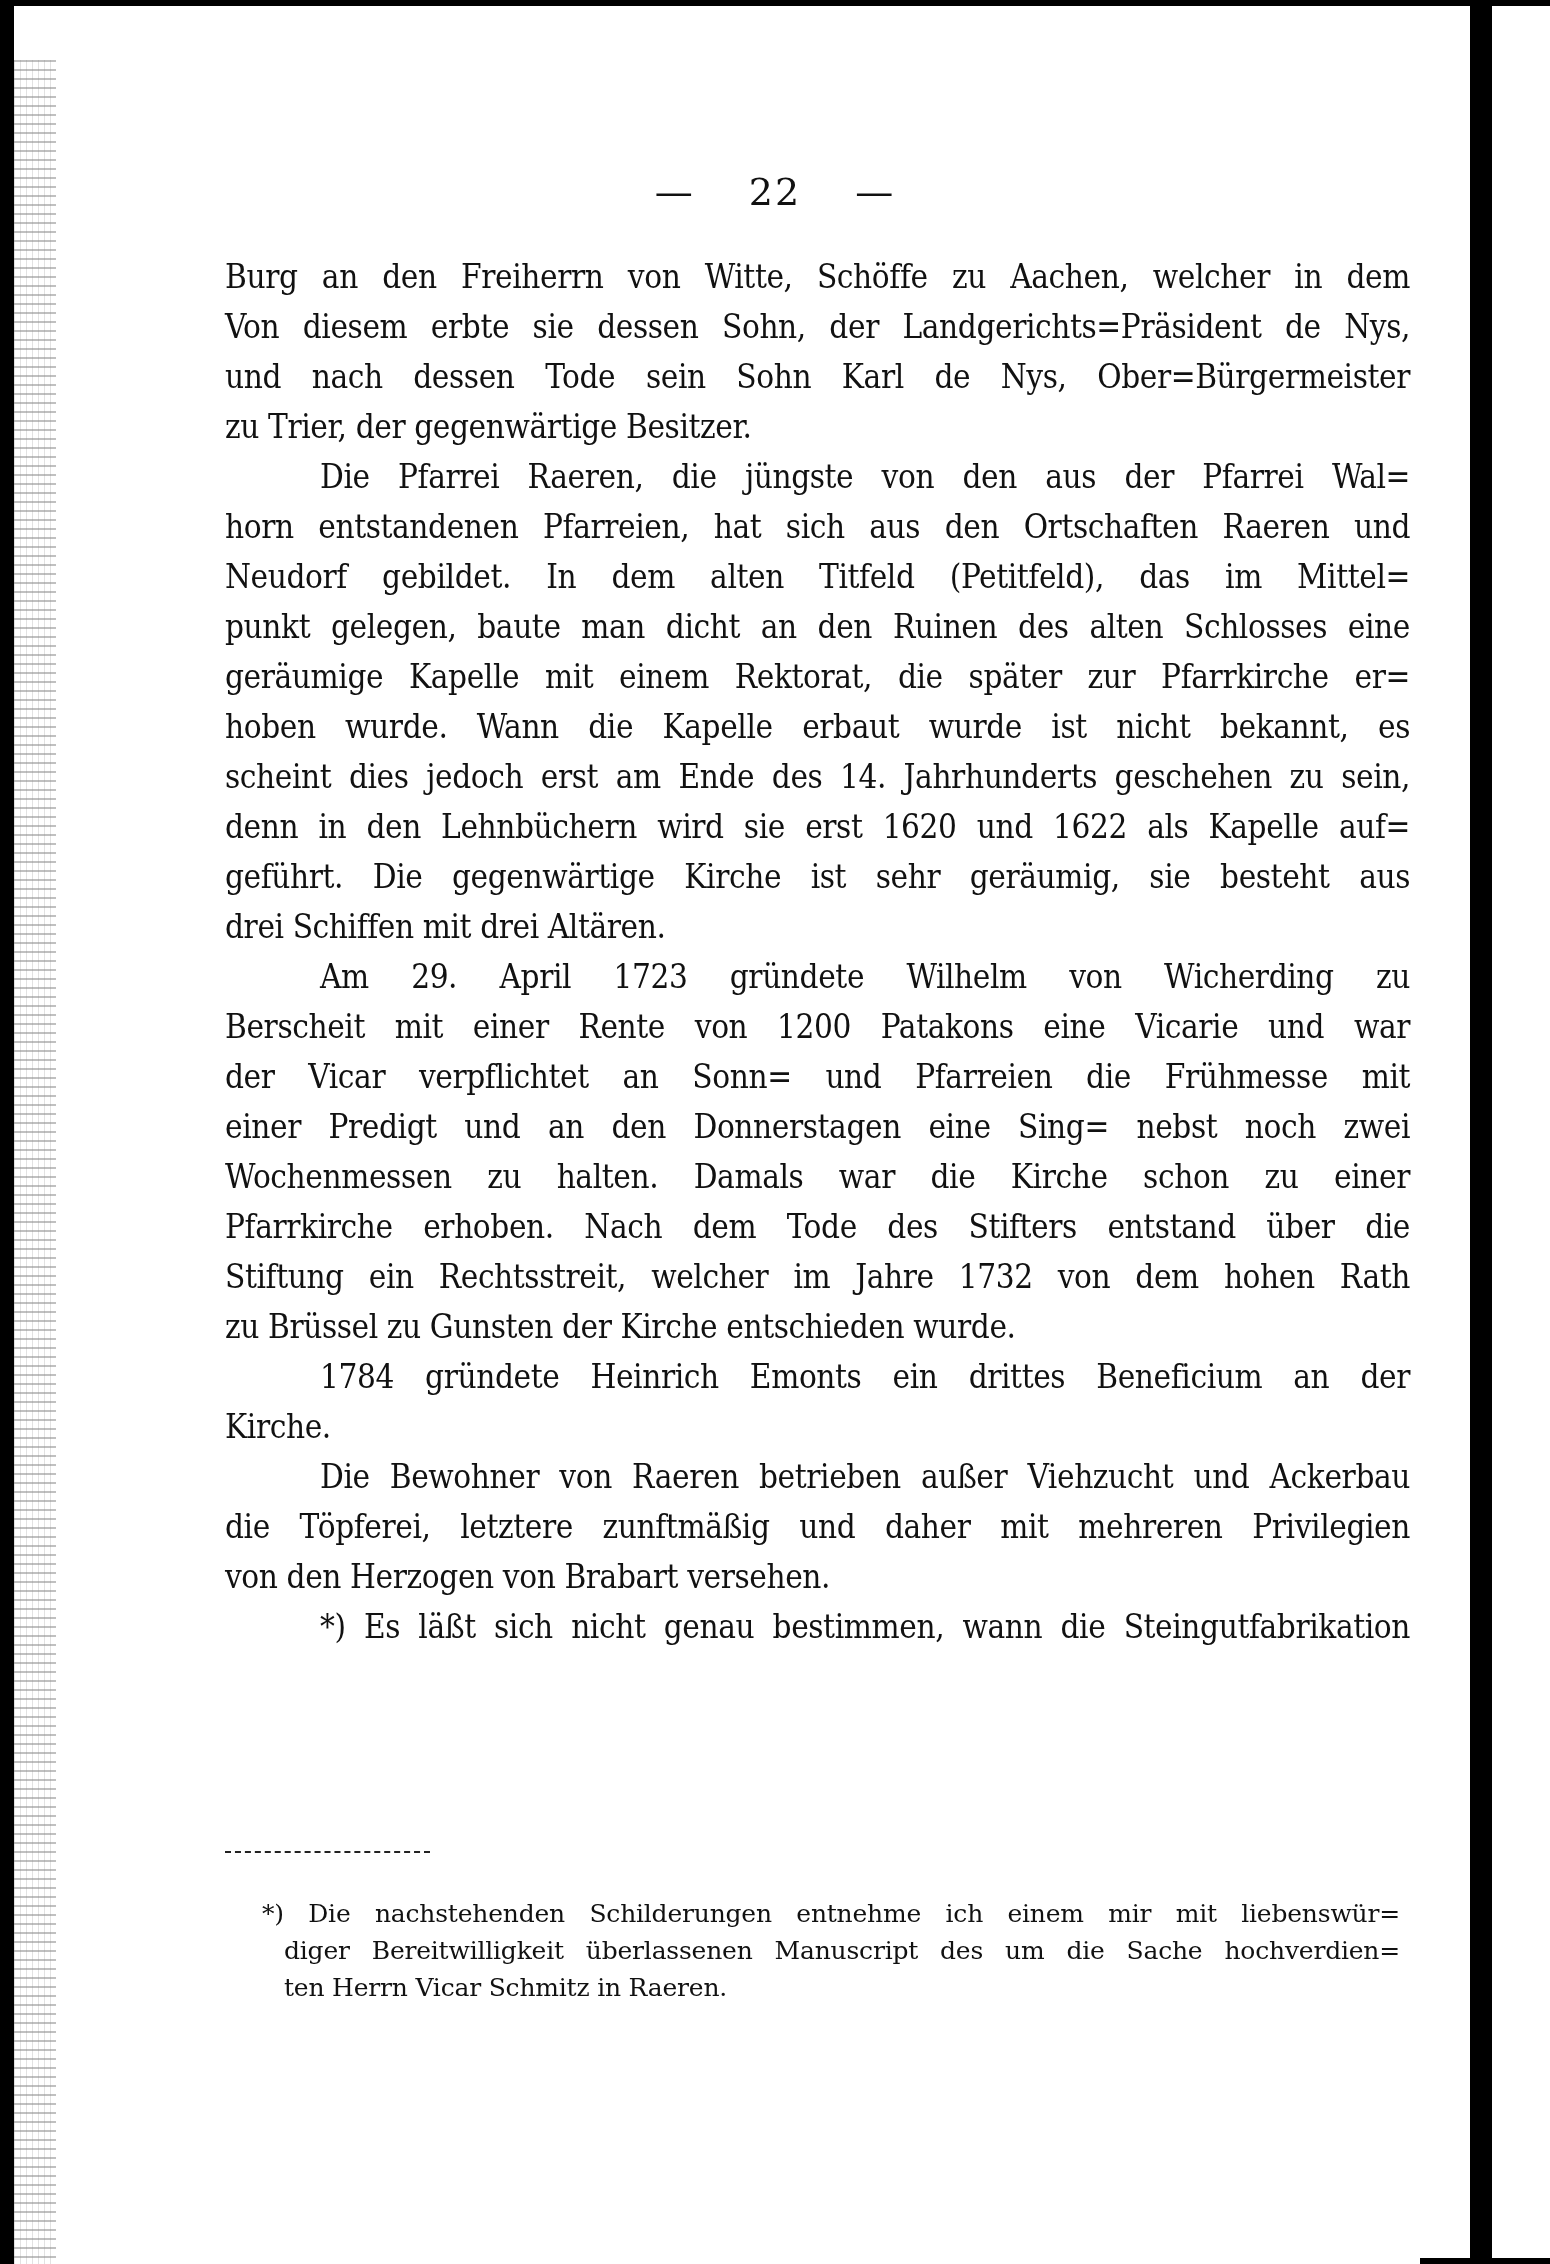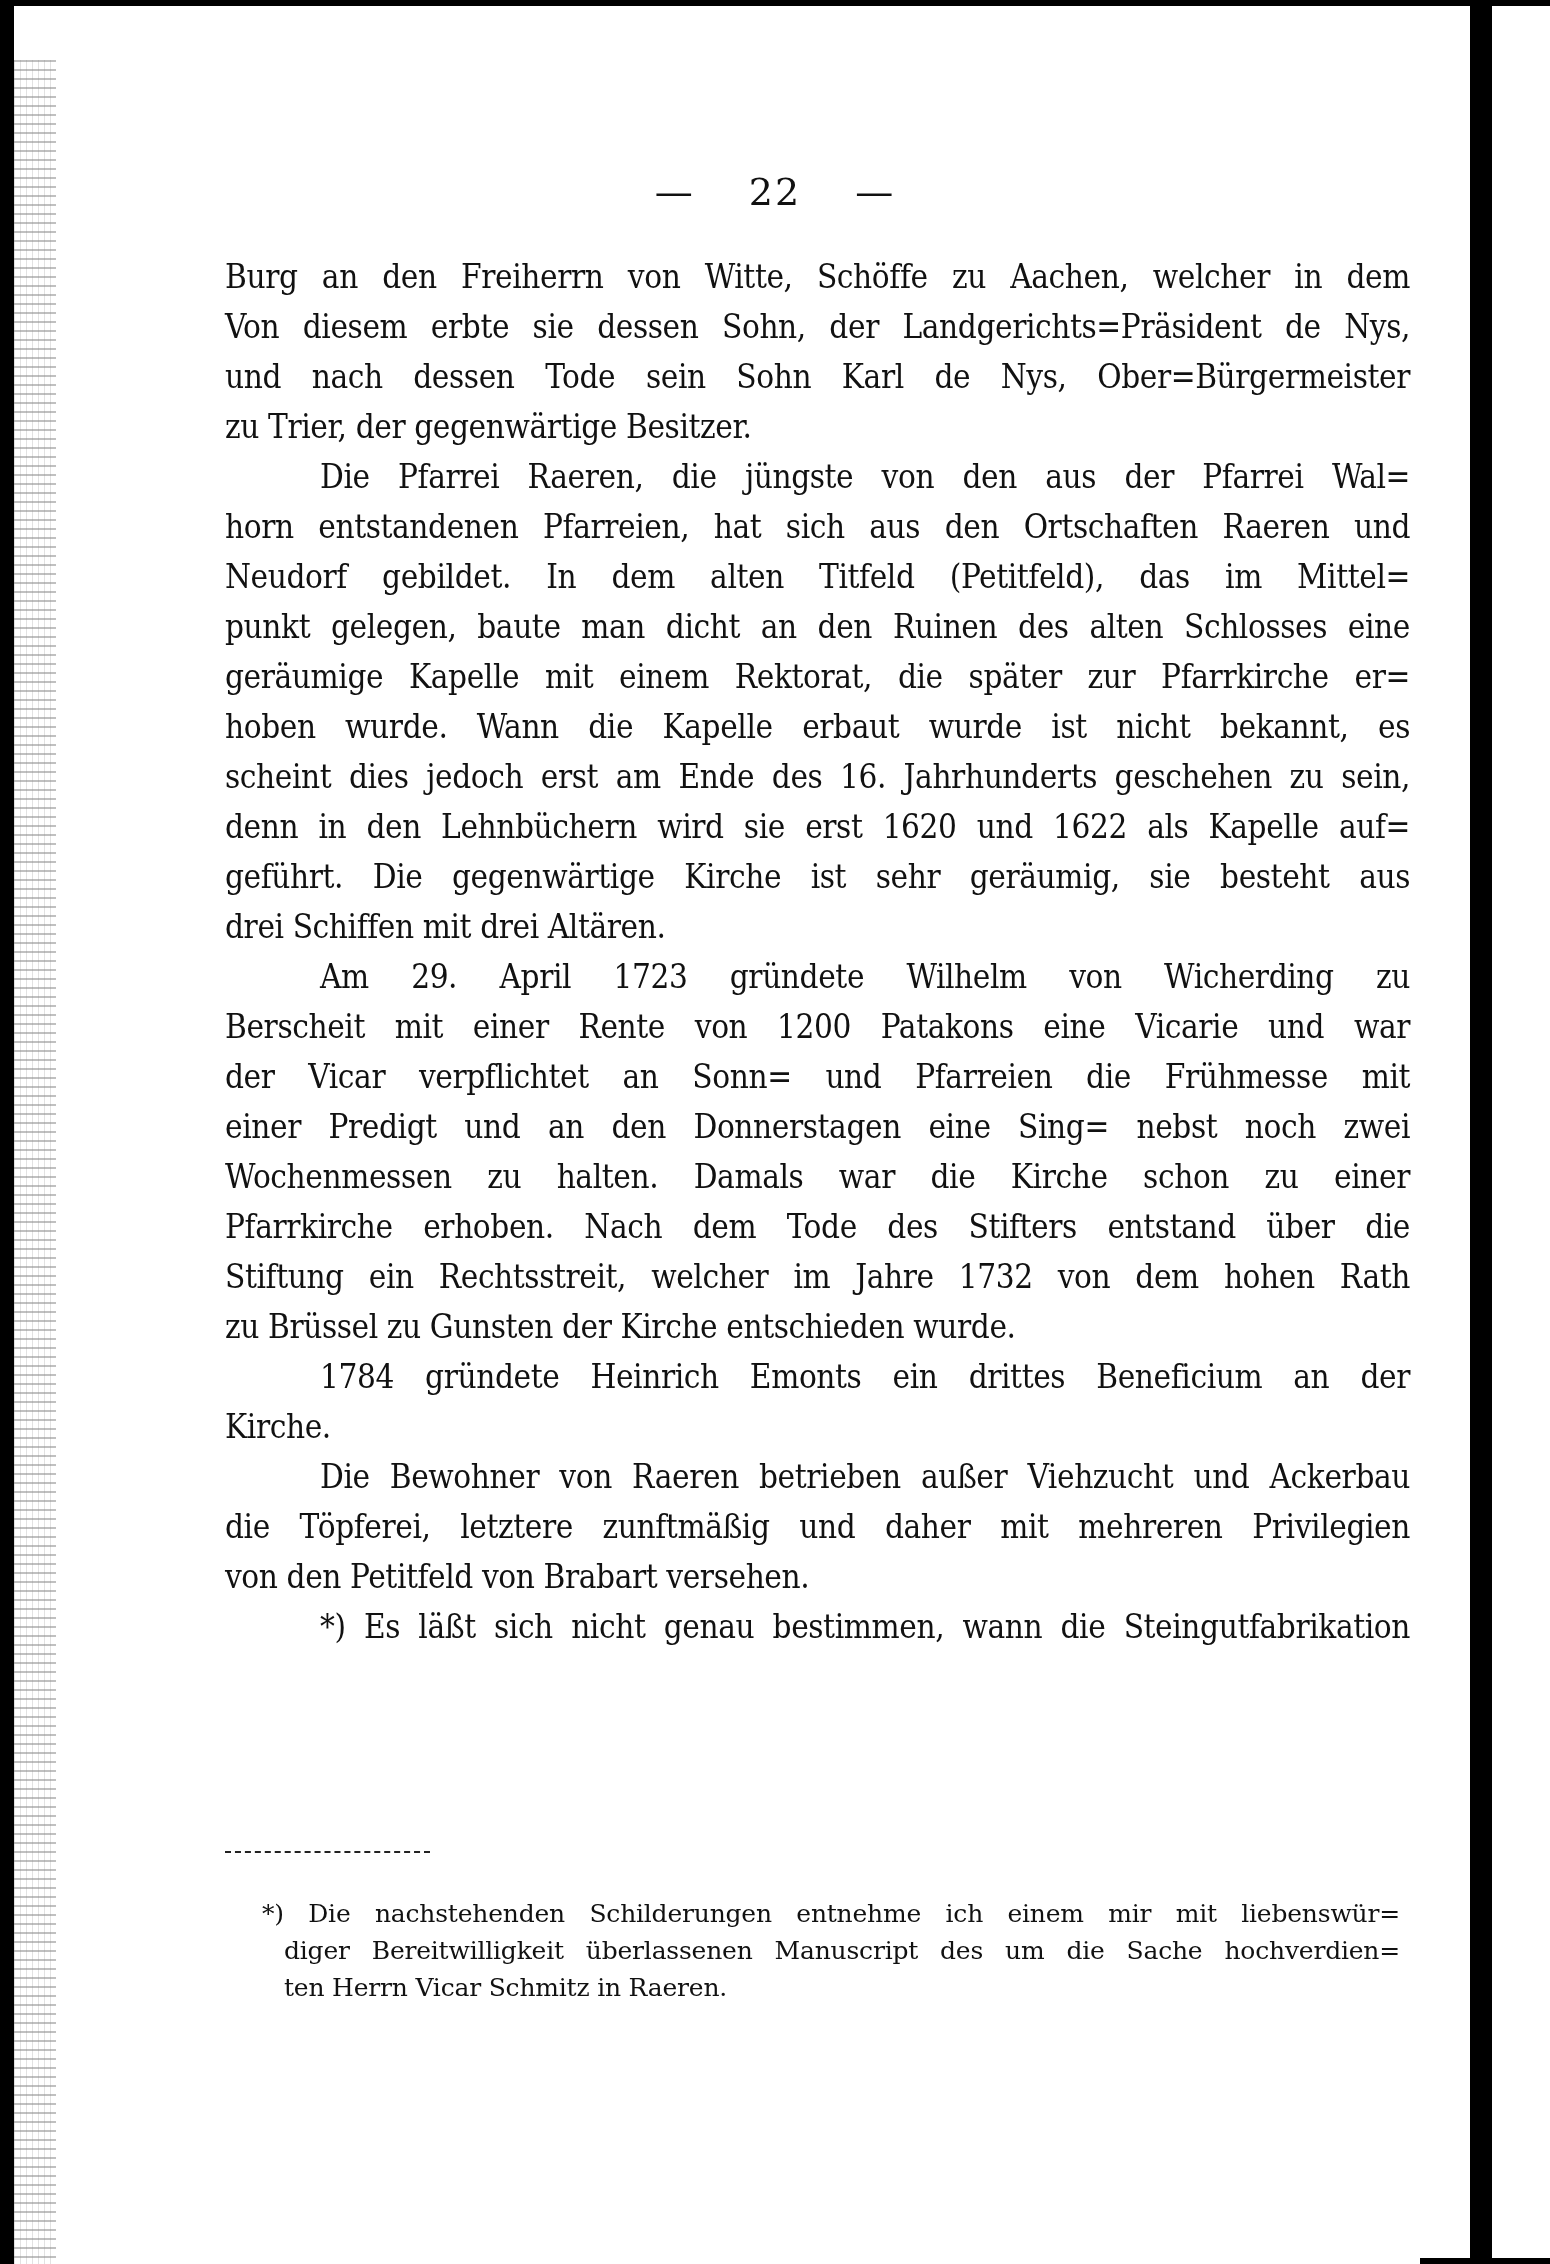--- a/index.html
+++ b/index.html
@@ -87,40 +87,40 @@
   <span class="line">Von diesem erbte sie dessen Sohn, der Landgerichts=Präsident de Nys,</span>
   <span class="line">und nach dessen Tode sein Sohn Karl de Nys, Ober=Bürgermeister</span>
   <span class="line last">zu Trier, der gegenwärtige Besitzer.</span>
 
   <span class="line indent">Die Pfarrei Raeren, die jüngste von den aus der Pfarrei Wal=</span>
   <span class="line">horn entstandenen Pfarreien, hat sich aus den Ortschaften Raeren und</span>
   <span class="line">Neudorf gebildet.  In dem alten Titfeld (Petitfeld), das im Mittel=</span>
   <span class="line">punkt gelegen, baute man dicht an den Ruinen des alten Schlosses eine</span>
   <span class="line">geräumige Kapelle mit einem Rektorat, die später zur Pfarrkirche er=</span>
   <span class="line">hoben wurde.  Wann die Kapelle erbaut wurde ist nicht bekannt, es</span>
-  <span class="line">scheint dies jedoch erst am Ende des 16. Jahrhunderts geschehen zu sein,</span>
+  <span class="line">scheint dies jedoch erst am Ende des 14. Jahrhunderts geschehen zu sein,</span>
   <span class="line">denn in den Lehnbüchern wird sie erst 1620 und 1622 als Kapelle auf=</span>
   <span class="line">geführt.  Die gegenwärtige Kirche ist sehr geräumig, sie besteht aus</span>
   <span class="line last">drei Schiffen mit drei Altären.</span>
 
   <span class="line indent">Am 29. April 1723 gründete Wilhelm von Wicherding zu</span>
   <span class="line">Berscheit mit einer Rente von 1200 Patakons eine Vicarie und war</span>
   <span class="line">der Vicar verpflichtet an Sonn= und Pfarreien die Frühmesse mit</span>
   <span class="line">einer Predigt und an den Donnerstagen eine Sing= nebst noch zwei</span>
   <span class="line">Wochenmessen zu halten.  Damals war die Kirche schon zu einer</span>
   <span class="line">Pfarrkirche erhoben.  Nach dem Tode des Stifters entstand über die</span>
   <span class="line">Stiftung ein Rechtsstreit, welcher im Jahre 1732 von dem hohen Rath</span>
   <span class="line last">zu Brüssel zu Gunsten der Kirche entschieden wurde.</span>
 
   <span class="line indent">1784 gründete Heinrich Emonts ein drittes Beneficium an der</span>
   <span class="line last">Kirche.</span>
 
   <span class="line indent">Die Bewohner von Raeren betrieben außer Viehzucht und Ackerbau</span>
   <span class="line">die Töpferei, letztere zunftmäßig und daher mit mehreren Privilegien</span>
-  <span class="line last">von den Petitfeld von Brabart versehen.</span>
+  <span class="line last">von den Herzogen von Brabart versehen.</span>
 
   <span class="line indent">*) Es läßt sich nicht genau bestimmen, wann die Steingutfabrikation</span>
 </div>
 
 <div class="footnote-rule"></div>
 
 <div class="footnote">
   <span class="line">*) Die nachstehenden Schilderungen entnehme ich einem mir mit liebenswür=</span>
   <span class="line cont">diger Bereitwilligkeit überlassenen Manuscript des um die Sache hochverdien=</span>
   <span class="line cont last">ten Herrn Vicar Schmitz in Raeren.</span>

